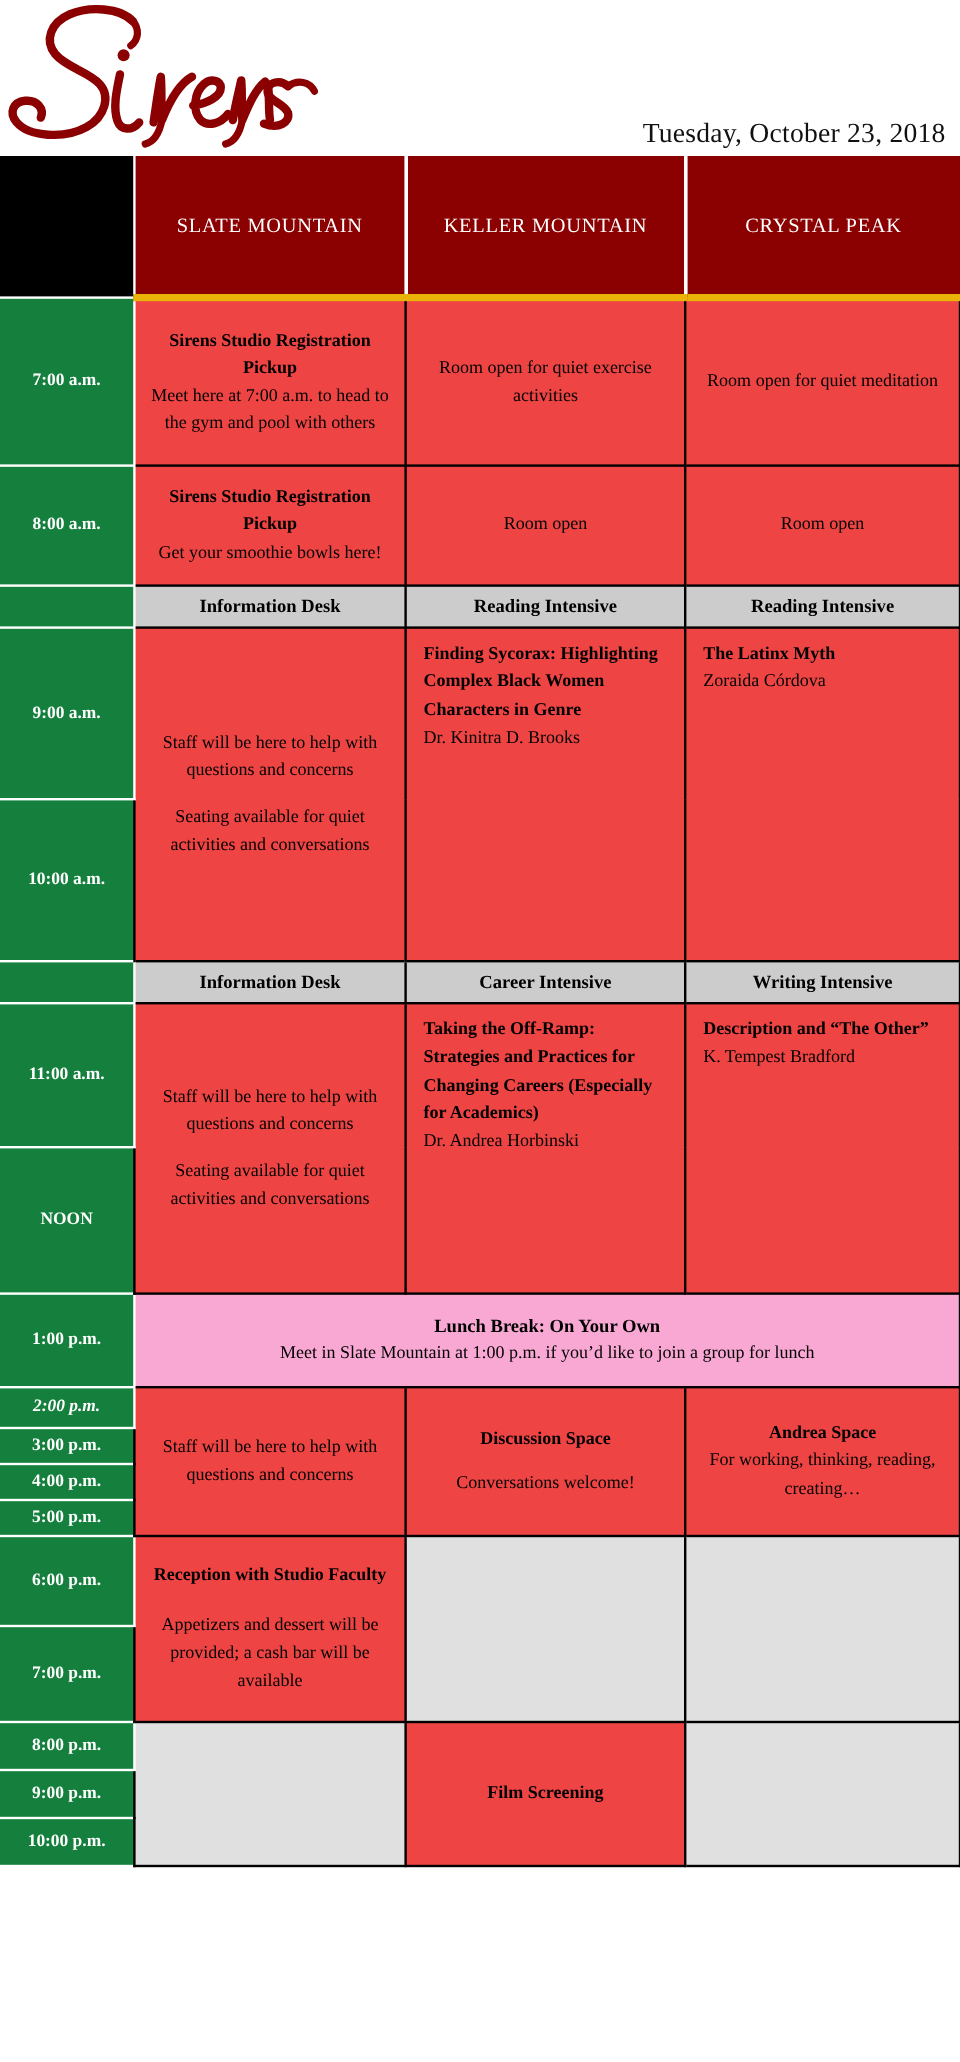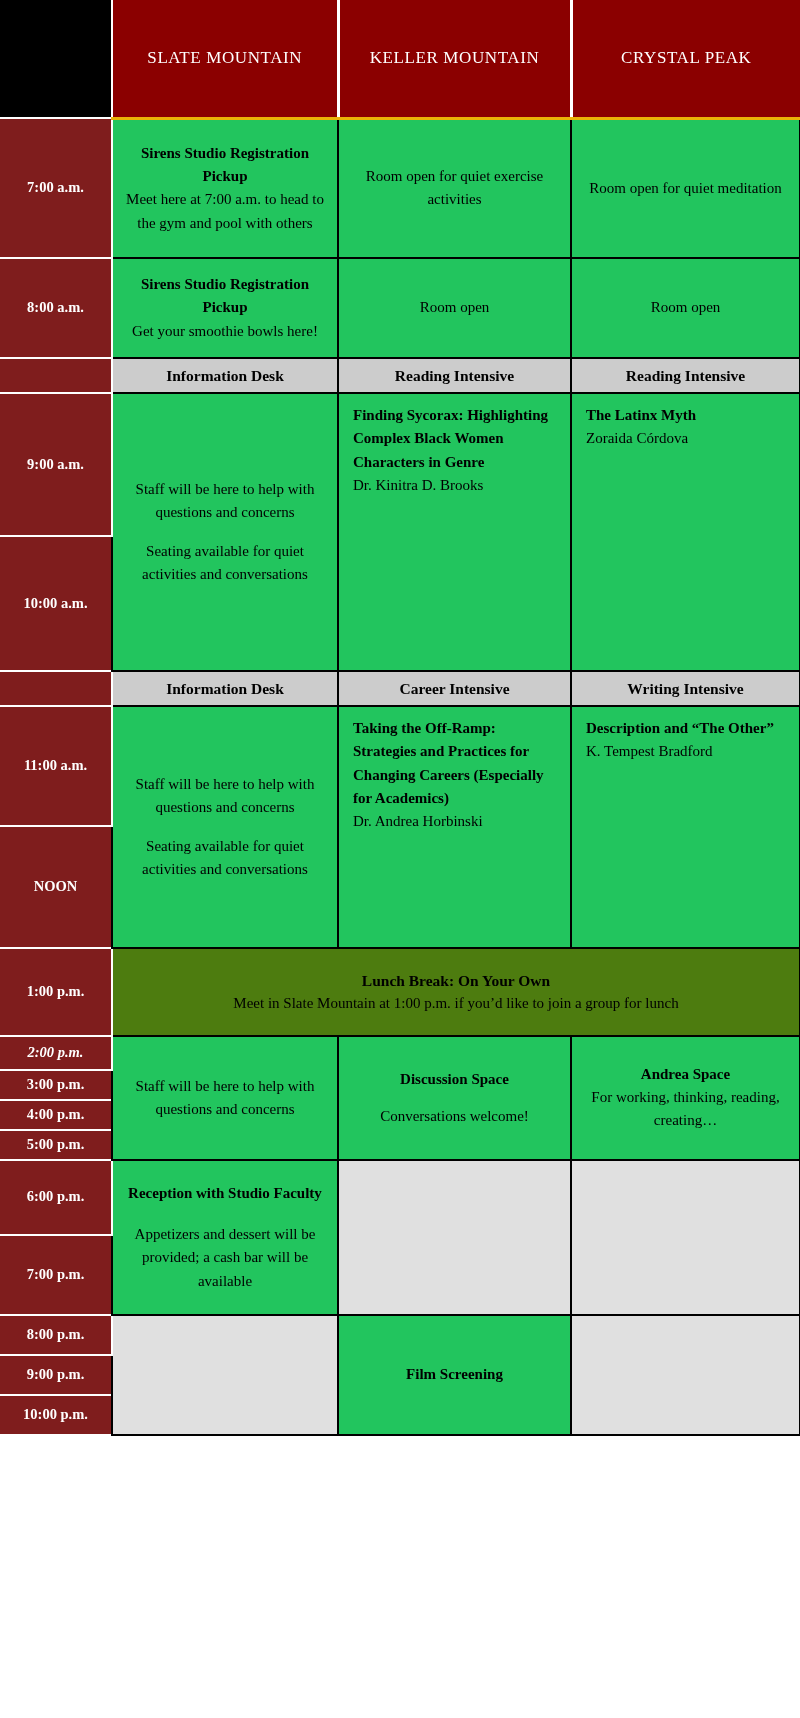--- a/index.html
+++ b/index.html
@@ -54,54 +54,54 @@
   }
   .grid col.c-time  { width: 112px; }
   .grid col.c-slate { width: 226px; }
   .grid col.c-keller{ width: 233px; }
   .grid col.c-cryst { width: 229px; }
 
   td, th { padding: 0; margin: 0; vertical-align: middle; }
 
   
   .time {
-    background: #7f1d1d;
+    background: #15803d;
     color: #ffffff;
     text-align: center;
     font-weight: bold;
     font-size: 14.5px;
     border-top: 2px solid #ffffff;
     border-bottom: 2px solid #ffffff;
     border-right: 2px solid #ffffff;
     line-height: 1.1;
   }
   .time.blank { color: transparent; }
 
   
   .venue-head {
     background: #8B0000;
     color: #ffffff;
     text-align: center;
     font-size: 17px;
     letter-spacing: 0.6px;
     height: 118px;
     border-right: 3px solid #ffffff;
-    border-bottom: 3px solid #eab308;
+    border-bottom: 6px solid #eab308;
     font-weight: normal;
   }
   .venue-head.last { border-right: none; }
   .corner-head {
     background: #000000;
     border-right: 2px solid #ffffff;
     border-bottom: 2px solid #ffffff;
   }
 
   
   .cell {
-    background: #22c55e;
+    background: #ef4444;
     text-align: center;
     font-size: 15px;
     line-height: 1.55;
     padding: 6px 12px;
     border: 2px solid #000000;
     border-right-width: 2px;
   }
   .cell.left {
     text-align: left;
     padding-left: 14px;
@@ -117,36 +117,73 @@
     text-align: center;
     font-weight: bold;
     font-size: 15.5px;
     height: 35px;
     border: 2px solid #000000;
     padding: 0 4px;
   }
 
   
   .lunch {
-    background: #4d7c0f;
+    background: #f9a8d4;
     text-align: center;
     border: 2px solid #000000;
-    padding: 20px 8px;
+    padding: 10px 8px;
     font-size: 15px;
     line-height: 1.5;
   }
   .lunch .t { font-weight: bold; display: block; font-size: 15.5px; }
   .lunch .p { display: block; }
   .nb-bot { border-bottom: none; }
 </style>
 </head>
 <body>
 
 <div class="page">
 
+  <div class="masthead">
+
+    <div class="logo-wrap">
+      <svg viewBox="0 0 270 122" xmlns="http://www.w3.org/2000/svg" aria-hidden="true">
+        <g fill="none" stroke="#8B0000" stroke-linecap="round" stroke-linejoin="round">
+
+          <path d="M107 16 C 96 4, 70 3, 54 10 C 38 17, 33 32, 42 43
+                   C 51 54, 70 58, 79 68 C 88 78, 84 95, 68 104
+                   C 50 114, 20 112, 10 100 C 3 92, 7 83, 17 82
+                   C 27 81, 33 89, 30 96" stroke-width="7"></path>
+          <path d="M107 16 C 112 22, 112 31, 105 36" stroke-width="6"></path>
+
+          <path d="M96 60 C 93 74, 90 88, 94 99 C 97 107, 106 107, 112 100" stroke-width="7"></path>
+
+          <path d="M124 100 C 126 86, 128 72, 130 62 C 131 74, 130 86, 131 98
+                   C 137 83, 145 68, 156 62" stroke-width="7"></path>
+
+          <path d="M157 86 C 168 84, 180 79, 180 71 C 180 65, 172 63, 166 68
+                   C 158 75, 156 90, 163 98 C 169 104, 180 101, 186 93" stroke-width="7"></path>
+
+          <path d="M190 98 C 192 86, 195 74, 197 65 C 198 76, 197 88, 198 98
+                   C 203 86, 209 72, 217 66 C 222 72, 219 86, 221 98" stroke-width="7"></path>
+
+          <path d="M236 70 C 230 64, 219 66, 219 74 C 219 82, 233 84, 236 92
+                   C 238 100, 228 106, 216 101" stroke-width="7"></path>
+          <path d="M236 70 C 244 64, 254 66, 258 74" stroke-width="6"></path>
+
+          <circle cx="99" cy="44" r="5" fill="#8B0000" stroke="none"></circle>
+
+          <path d="M131 98 C 129 108, 125 116, 117 118" stroke-width="6"></path>
+          <path d="M198 98 C 196 108, 192 116, 184 118" stroke-width="6"></path>
+        </g>
+      </svg>
+    </div>
+
+    <div class="date-line">Tuesday, October 23, 2018</div>
+  </div>
 
   <table class="grid">
     <colgroup>
       <col class="c-time">
         <col class="c-slate">
         <col class="c-keller">
         <col class="c-cryst">
     </colgroup>
     <tbody>
 

